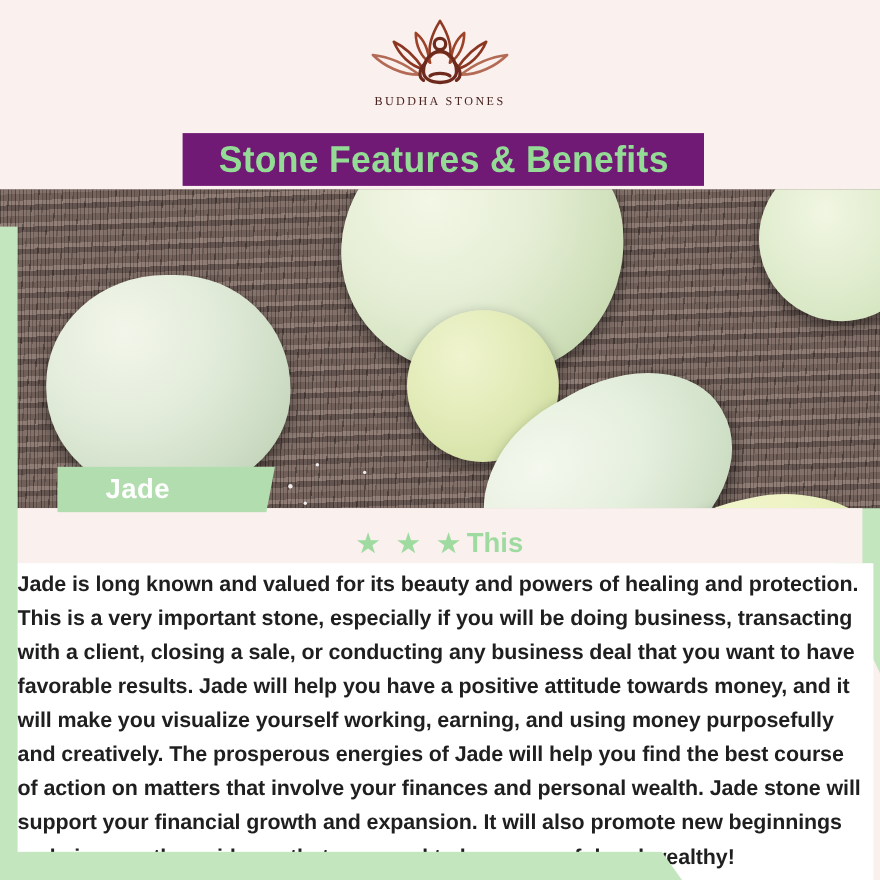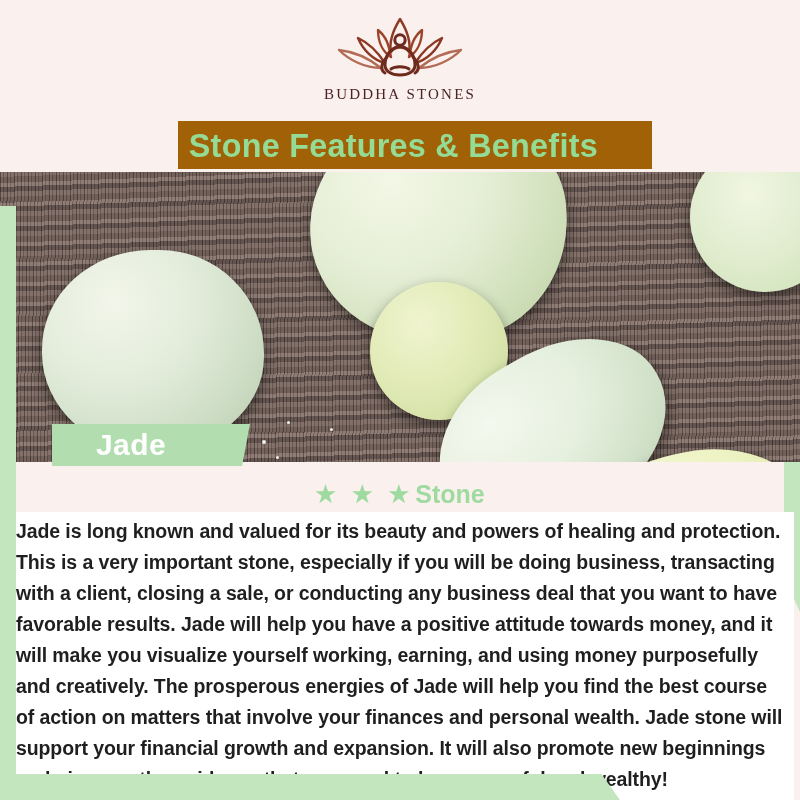--- a/index.html
+++ b/index.html
@@ -68,36 +68,37 @@
     flex-direction: column;
     align-items: center;
   }
   .logo-mark {
     width: 150px;
     height: 66px;
   }
   .logo-text {
     margin-top: 4px;
     font-family: "Liberation Serif", serif;
-    font-size: 15px;
+    font-size: 11px;
     letter-spacing: 2.2px;
     color: #4a2420;
     font-weight: 400;
   }
 
   
   .title-banner {
     position: absolute;
-    left: 178px;
+    left: 166px;
     top: 121px;
     width: 474px;
     height: 48px;
-    background: #a16207;
-    display: flex;
-    align-items: center;
+    background: #701a75;
+    display: flex;
+    align-items: center;
+    justify-content: center;
     z-index: 5;
   }
   .title-text {
     font-family: "Liberation Sans Narrow", "Liberation Sans", sans-serif;
     font-weight: 700;
     font-size: 34px;
     color: #94dc96;
     letter-spacing: 0.3px;
     transform: scaleX(0.95);
     white-space: nowrap;
@@ -183,21 +184,21 @@
     height: 42px;
     background: #b2ddaf;
     clip-path: polygon(0 0, 100% 0, 96% 100%, 0 100%);
     display: flex;
     align-items: center;
     z-index: 6;
   }
   .name-tag-label {
     margin-left: 44px;
     color: #ffffff;
-    font-size: 30px;
+    font-size: 25px;
     font-weight: 700;
     letter-spacing: 0.4px;
   }
 
   
   .body-panel {
     position: absolute;
     left: 16px;
     top: 462px;
     width: 768px;
@@ -307,21 +308,21 @@
   <div class="body-panel">
     <div class="benefits">
       <div class="benefit">
         <span class="star-icon">★</span>
       </div>
       <div class="benefit">
         <span class="star-icon">★</span>
       </div>
       <div class="benefit">
         <span class="star-icon">★</span>
-        <span>Stone</span>
+        <span>This</span>
       </div>
     </div>
 
     <div class="paragraph-box">
       <p class="paragraph">Jade is long known and valued for its beauty and powers of healing and protection. This is a very important stone, especially if you will be doing business, transacting with a client, closing a sale, or conducting any business deal that you want to have favorable results. Jade will help you have a positive attitude towards money, and it will make you visualize yourself working, earning, and using money purposefully and creatively. The prosperous energies of Jade will help you find the best course of action on matters that involve your finances and personal wealth. Jade stone will support your financial growth and expansion. It will also promote new beginnings and give you the guidance that you need to be successful and wealthy!</p>
     </div>
   </div>
 
   <div class="band-left"></div>
   <div class="band-bottom"></div>

